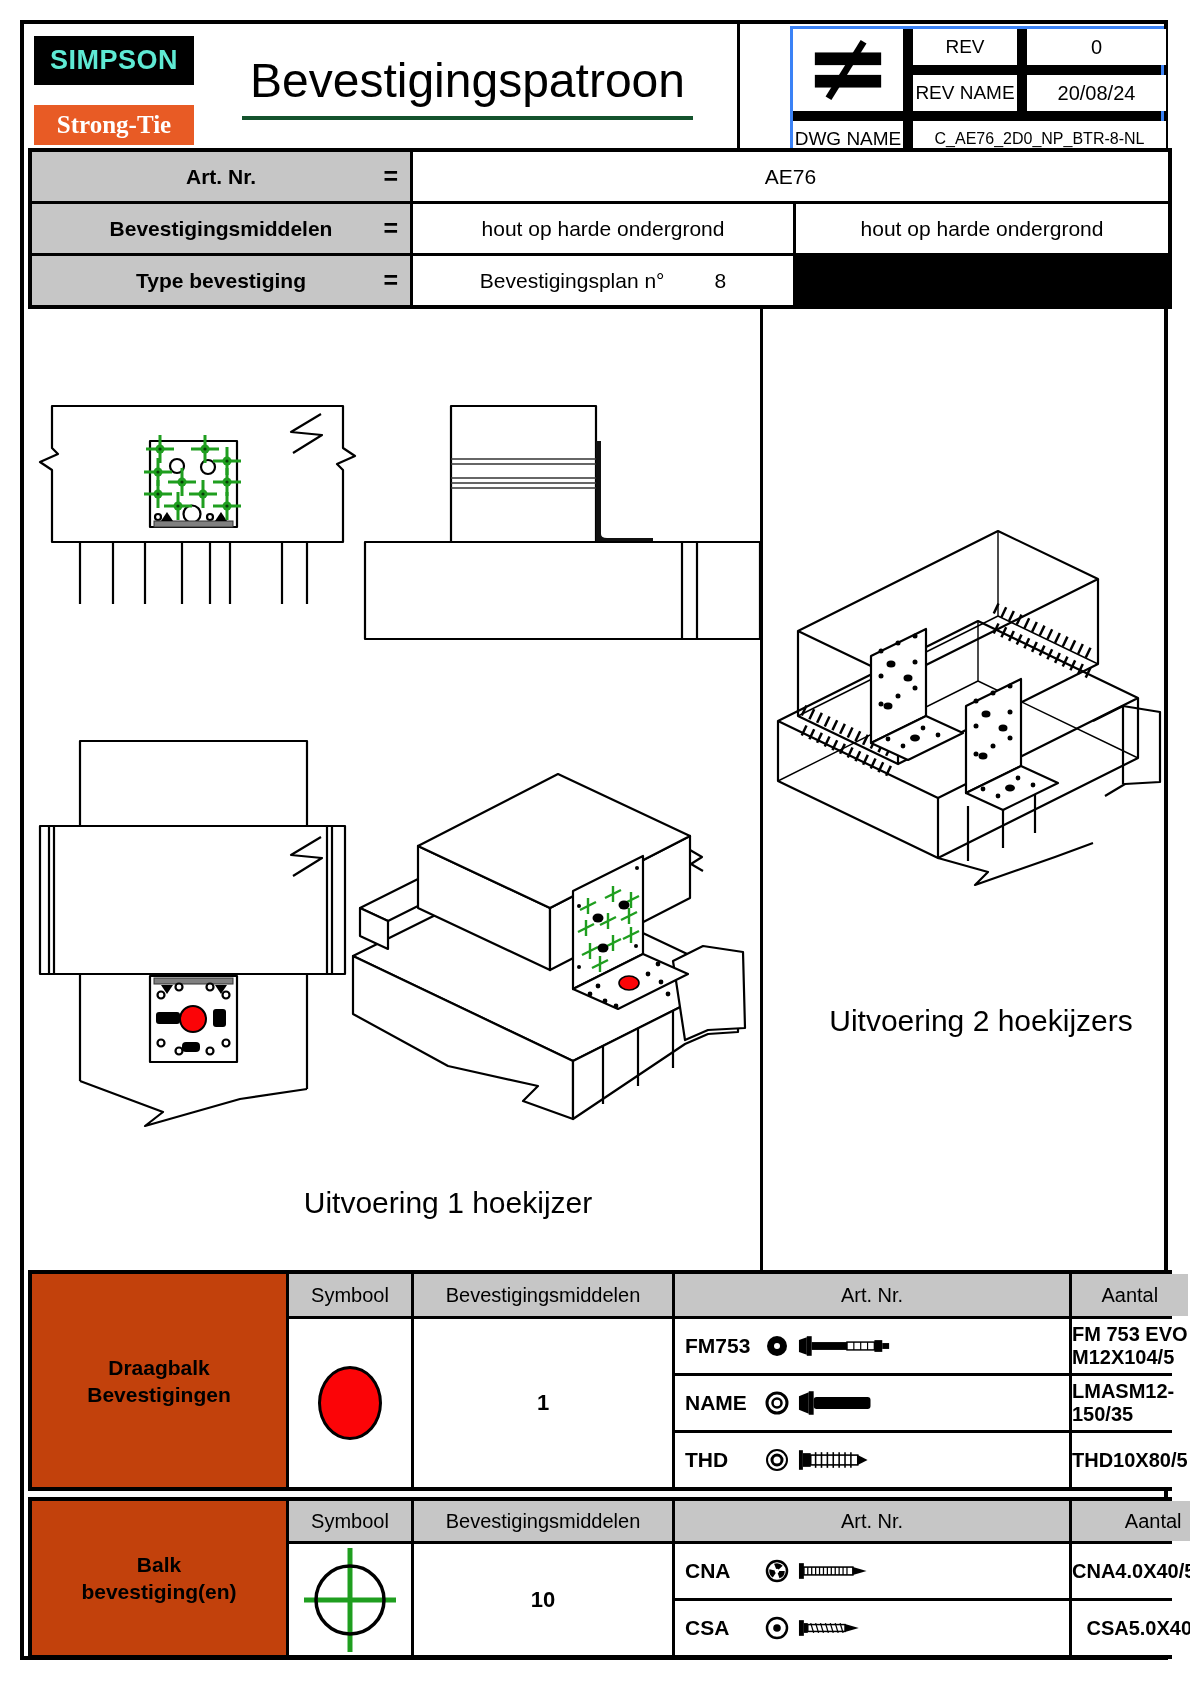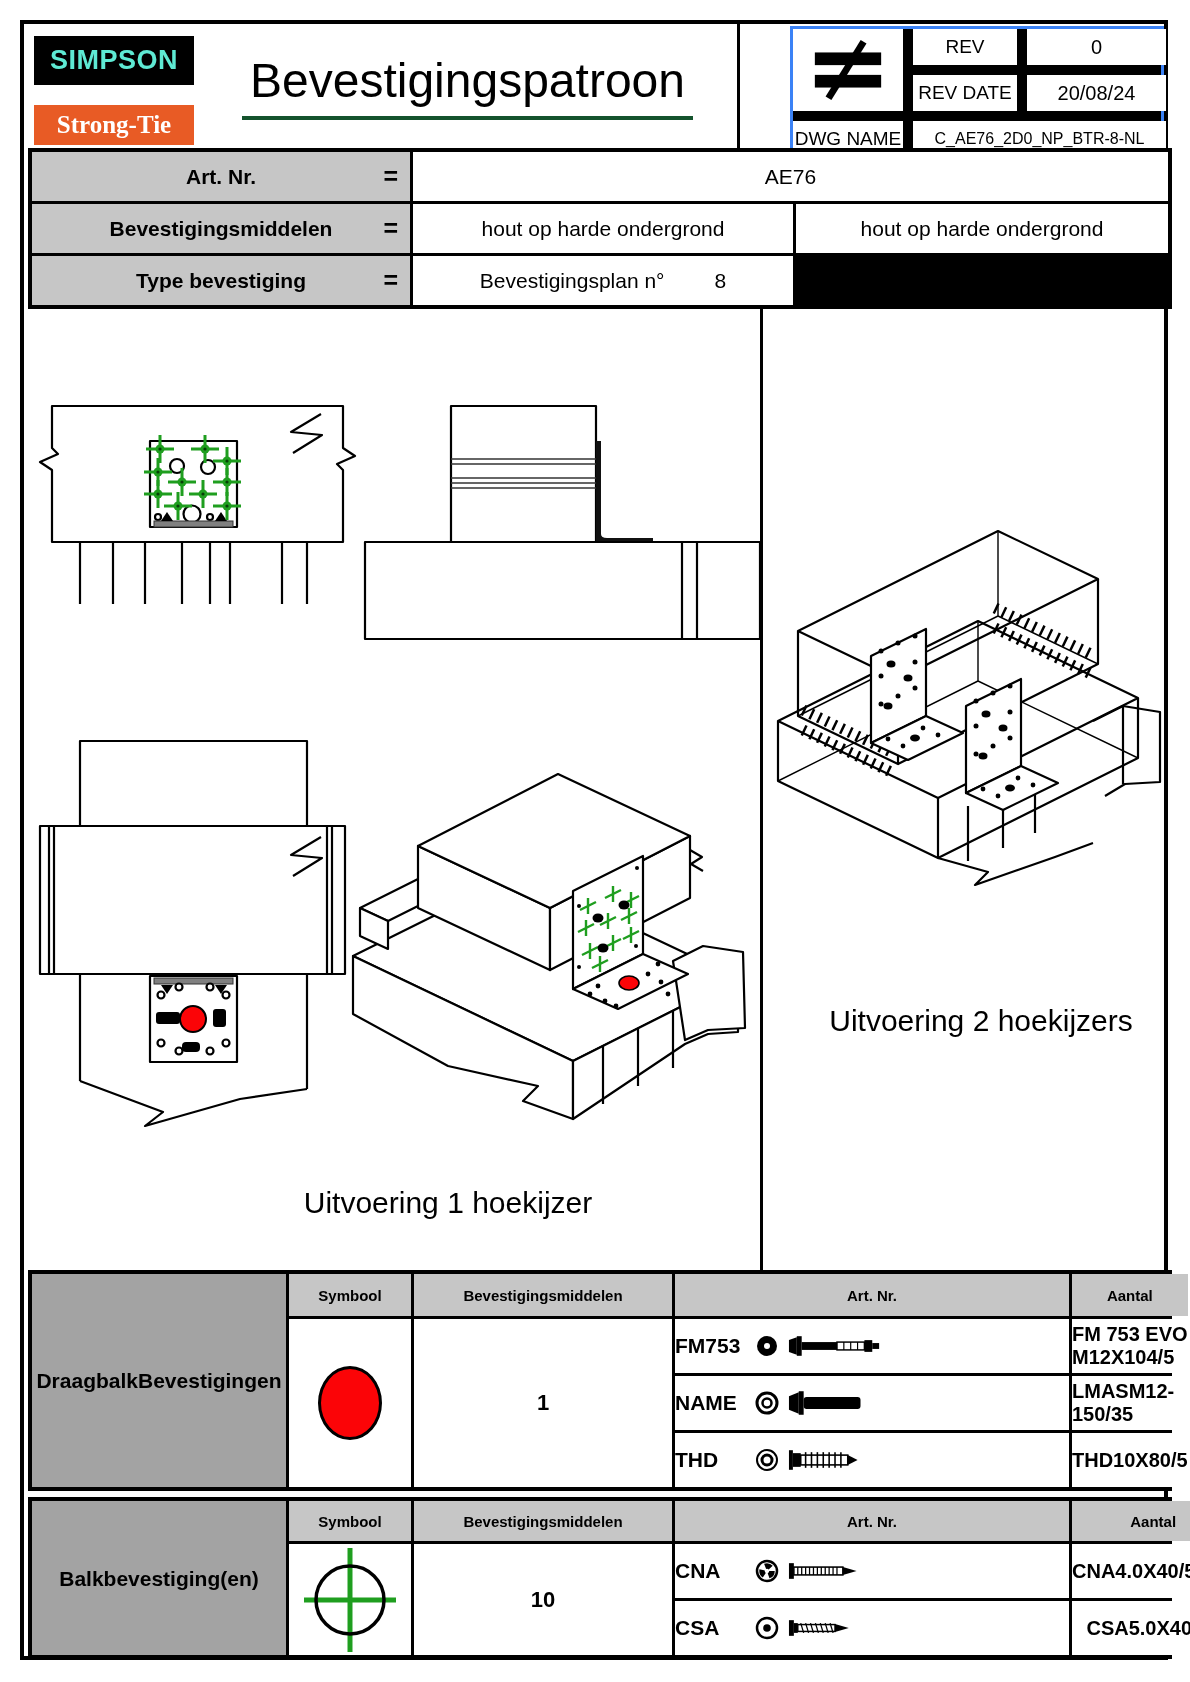--- a/index.html
+++ b/index.html
@@ -45,29 +45,29 @@
   svg .fw{fill:#fff;stroke:#000;stroke-width:2.2;stroke-linejoin:round}
   svg .grn{stroke:#1f9e1f;stroke-width:3;fill:none}
   svg .grn2{stroke:#1f9e1f;stroke-width:2.4;fill:none}
 
   
   .ftable{left:28px;top:1270px;width:1136px;display:grid;
           grid-template-columns:254px 122px 258px 394px 1fr;gap:3px;background:#000;
           border:4px solid #000}
   .t1{grid-template-rows:42px 54px 54px 54px}
   .t2{top:1497px;grid-template-rows:40px 54px 54px}
-  .hd{background:#c6c6c6;font-weight:bold;font-size:15px;display:flex;align-items:center;
+  .hd{background:#c6c6c6;font-weight:normal;font-size:20px;display:flex;align-items:center;
       justify-content:center}
-  .rowlbl{background:#a3a3a3;display:flex;flex-direction:row;align-items:center;
+  .rowlbl{background:#c2410c;display:flex;flex-direction:column;align-items:center;
           justify-content:center;font-weight:bold;font-size:21px;line-height:27px}
   .r14{grid-row:1/5}.r13{grid-row:1/4}.r25{grid-row:2/5}.r24{grid-row:2/4}
   .symcell,.acell,.qcell{background:#fff;display:flex;align-items:center;justify-content:center}
   .acell{font-weight:bold;font-size:20px}
   .qcell{font-weight:bold;font-size:22px}
-  .fcell{background:#fff;display:flex;align-items:center;gap:6px;}
+  .fcell{background:#fff;display:flex;align-items:center;gap:6px;padding-left:10px}
   .fname{font-weight:bold;font-size:21px;width:72px}
   .reddot{width:58px;height:68px;background:#fb0407;border:3px solid #000;border-radius:50%}
 </style>
 </head>
 <body>
 
 <div class="abs frame"></div>
 
 <div class="abs logo">
   <div class="logo-top">SIMPSON</div>
@@ -84,21 +84,21 @@
 <div class="abs rev">
   <div class="sym">
     <svg width="78" height="62" viewBox="0 0 80 62">
       <rect x="6" y="13" width="68" height="13" fill="#000"></rect>
       <rect x="6" y="36" width="68" height="13" fill="#000"></rect>
       <line x1="56" y1="2" x2="20" y2="60" stroke="#000" stroke-width="7"></line>
     </svg>
   </div>
   <div>REV</div>
   <div class="v">0</div>
-  <div>REV DATE</div>
+  <div>REV NAME</div>
   <div class="v">20/08/24</div>
   <div>DWG NAME</div>
   <div class="sp2">C_AE76_2D0_NP_BTR-8-NL</div>
 </div>
 
 <div class="abs info">
   <div class="lbl">
     <span>Art. Nr.</span>
       <span class="eq">=</span>
   </div>

